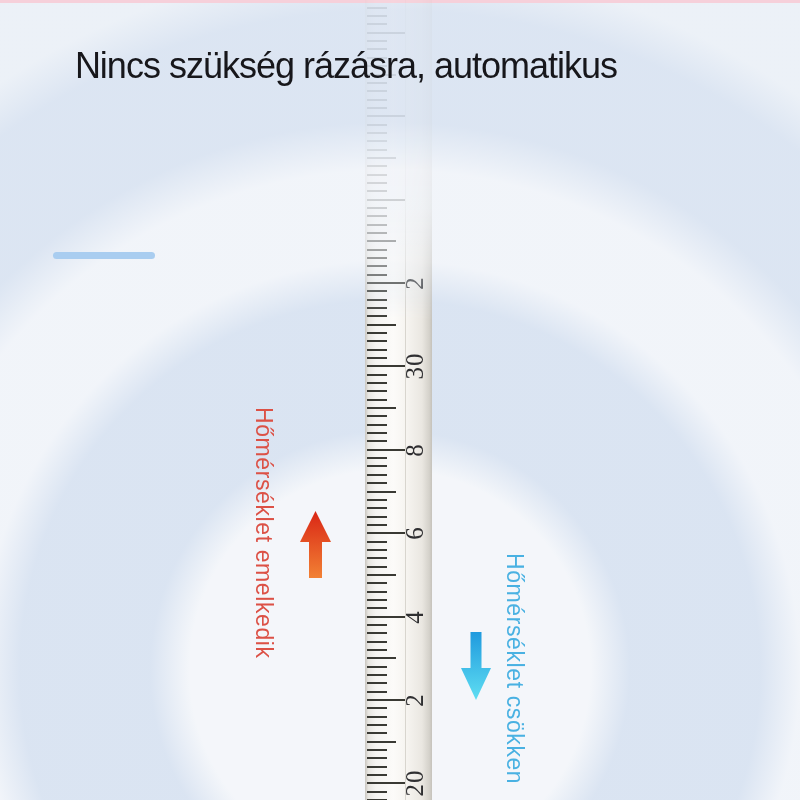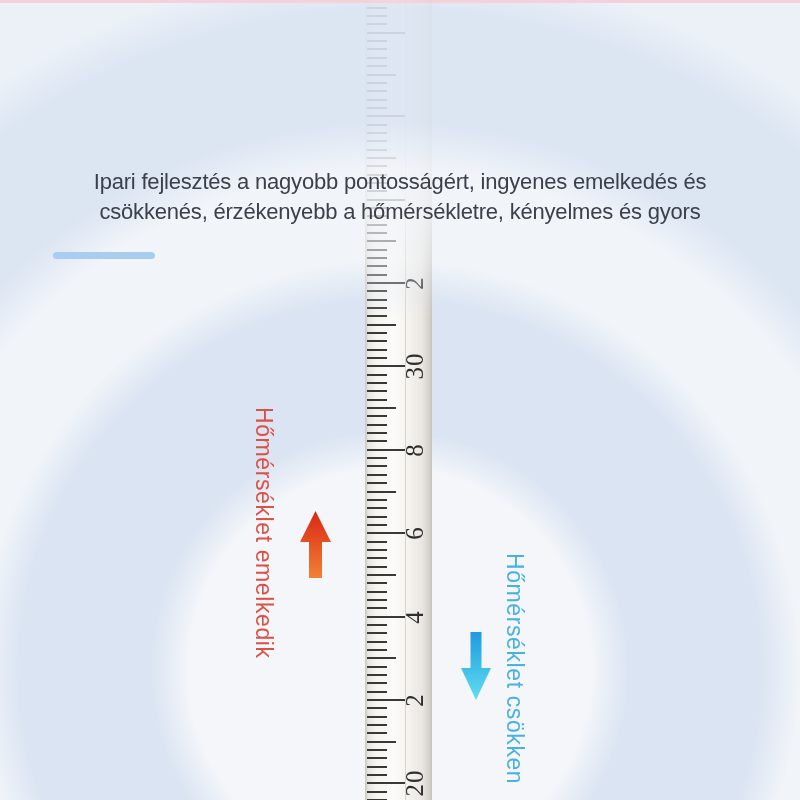--- a/index.html
+++ b/index.html
@@ -186,24 +186,21 @@
         <div class="ruler-label" style="top: 366px;">30</div>
         <div class="ruler-label" style="top: 450px;">8</div>
         <div class="ruler-label" style="top: 533px;">6</div>
         <div class="ruler-label" style="top: 617px;">4</div>
         <div class="ruler-label" style="top: 700px;">2</div>
         <div class="ruler-label" style="top: 783px;">20</div>
       </div>
   </div>
 
   <div class="title">
-  </div>
-  <div class="subtitle">
-    <div>Ipari fejlesztés a nagyobb pontosságért, ingyenes emelkedés és</div>
-    <div>csökkenés, érzékenyebb a hőmérsékletre, kényelmes és gyors</div>
+    <div>Nincs szükség rázásra, automatikus</div>
   </div>
   <div class="accent-bar" style="background: rgb(169, 205, 240);"></div>
 
   <div class="vert-label rise-label" style="color: rgb(220, 81, 70);">Hőmérséklet emelkedik</div>
   <svg class="arrow-up" width="31" height="67" viewBox="0 0 31 67">
     <defs>
       <linearGradient id="g-rise" x1="0" y1="0" x2="0" y2="1">
         <stop offset="0" stop-color="#d92615"></stop>
         <stop offset="1" stop-color="#f28134"></stop>
       </linearGradient>

